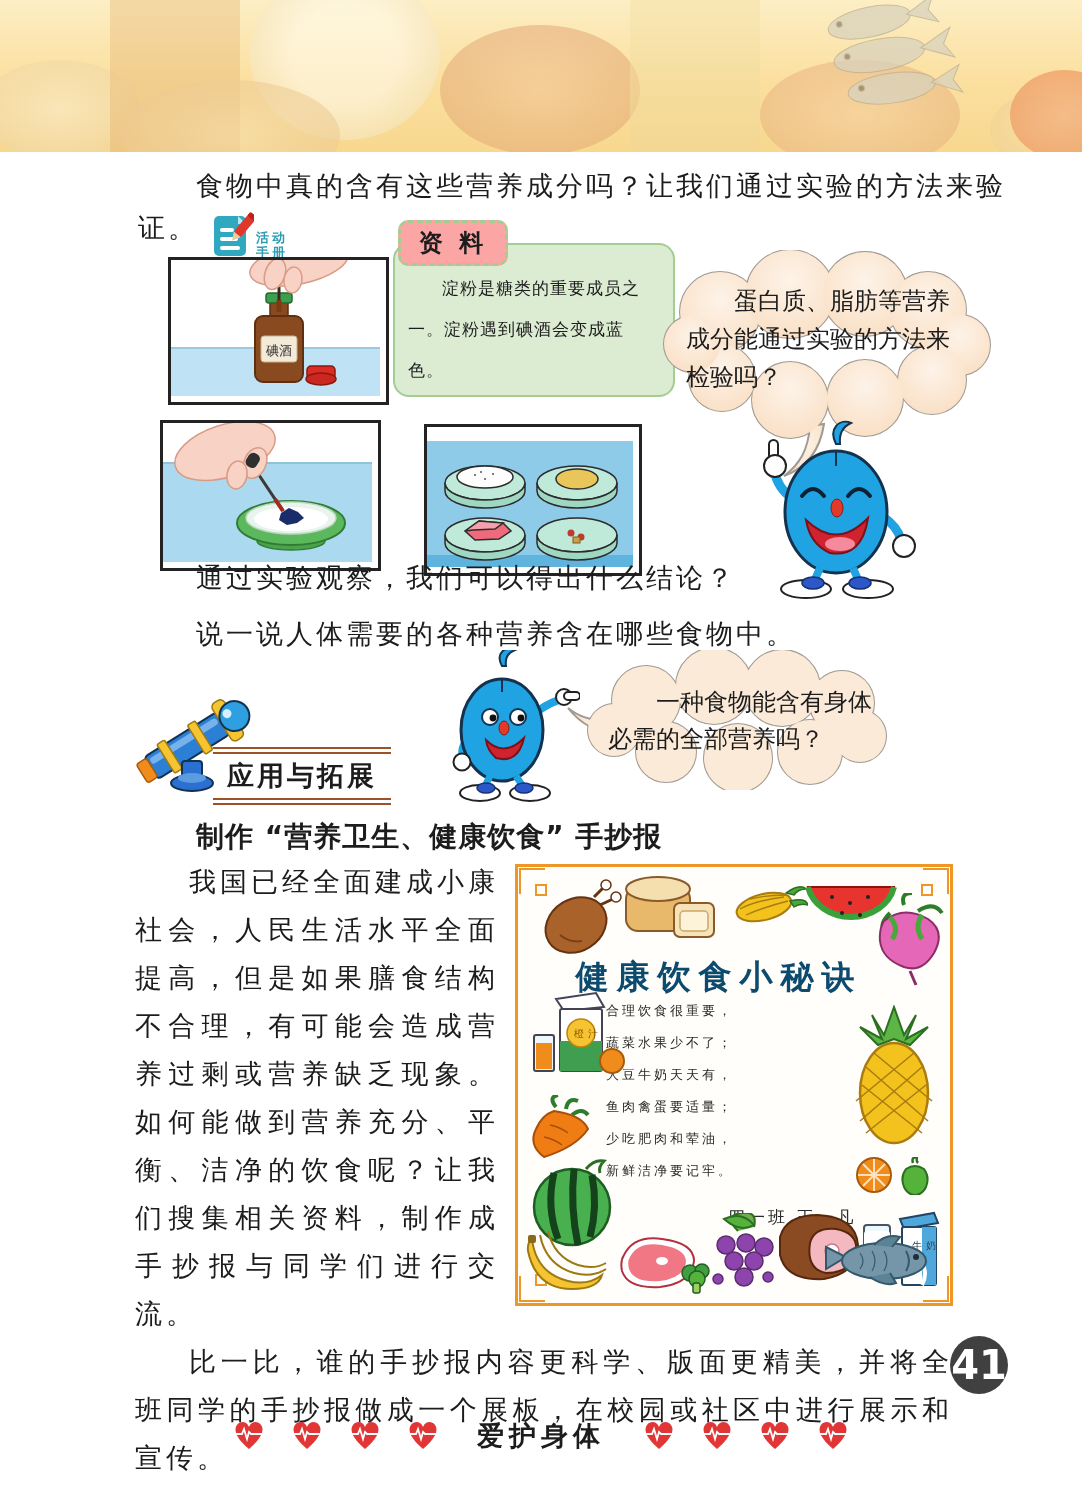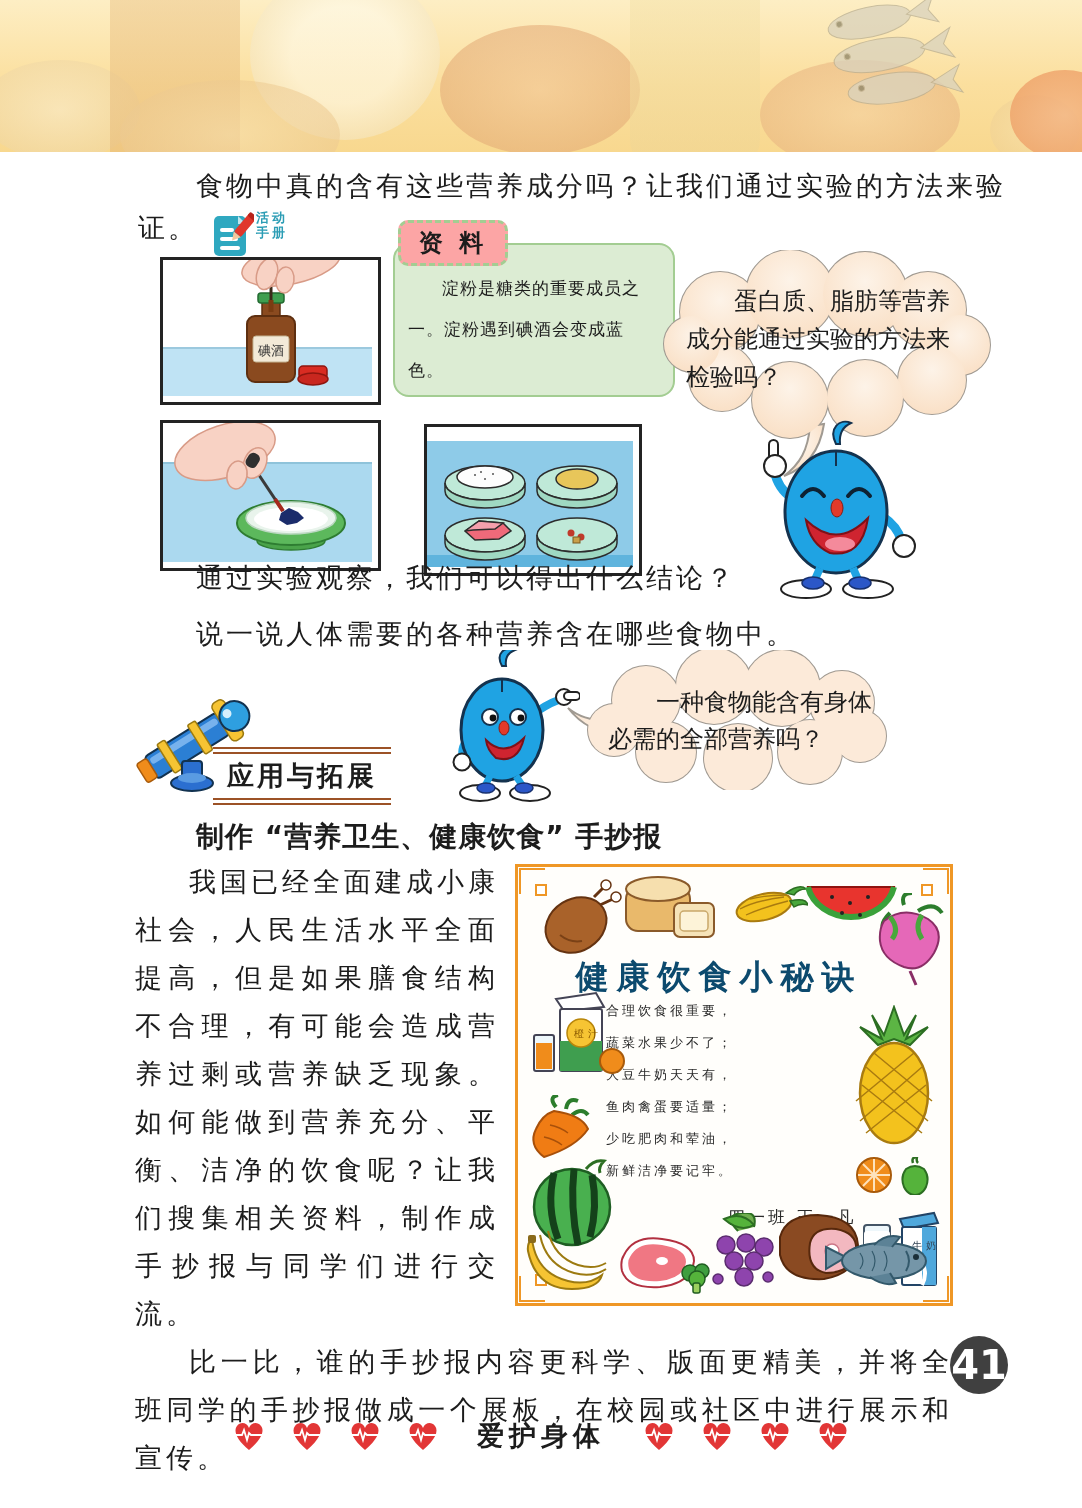--- a/index.html
+++ b/index.html
@@ -7,26 +7,26 @@
         font-family:"DejaVu Serif", serif;color:#1c1c1c;}
   
   .banner{position:absolute;left:0;top:0;width:1082px;height:152px;
           background:linear-gradient(180deg,#fdeec4 0%,#fbdf9e 55%,#f8d88f 100%);overflow:hidden;}
   .blob{position:absolute;border-radius:50%;opacity:.55;}
   .sans{font-family:"DejaVu Sans", sans-serif;}
   .body-line{position:absolute;font-size:27px;letter-spacing:3px;white-space:nowrap;}
   
   .intro1{left:196px;top:168px;}
   .intro2{left:138px;top:210px;display:flex;align-items:flex-start;}
-  .activity{display:inline-flex;align-items:flex-start;margin-left:14px;}
+  .activity{display:inline-flex;align-items:flex-end;margin-left:14px;}
   .activity-label{font-family:"DejaVu Sans", sans-serif;font-size:13px;color:#2c9db5;
                   line-height:15px;margin-left:2px;font-weight:bold;}
   
   .panel{position:absolute;border:3px solid #232323;background:#fff;}
-  .p1{left:160px;top:257px;width:215px;height:142px;}
+  .p1{left:168px;top:257px;width:215px;height:142px;}
   .p2{left:160px;top:420px;width:215px;height:145px;}
   .p3{left:424px;top:424px;width:212px;height:146px;}
   
   .refbox{position:absolute;left:393px;top:243px;width:278px;height:150px;background:#dcecd3;
           border:2px solid #a3cd92;border-radius:16px;}
   .reftab{position:absolute;left:398px;top:220px;width:104px;height:40px;background:#fca5a5;
           border:3px dashed #a3cd92;border-radius:10px;display:flex;align-items:center;justify-content:center;
           font-family:"DejaVu Sans", sans-serif;font-weight:bold;font-size:24px;letter-spacing:4px;}
   .reftext{position:absolute;left:408px;top:268px;width:250px;font-size:17px;line-height:41px;
            letter-spacing:1px;text-indent:2em;margin:0;}
@@ -65,21 +65,21 @@
   .poster-title{position:absolute;left:0;right:30px;top:86px;text-align:center;font-size:33px;
                 font-weight:bold;letter-spacing:8px;color:#0c4a6e;}
   .poster-lines{position:absolute;left:88px;top:128px;width:260px;text-align:left;font-size:13px;
                 line-height:32px;letter-spacing:3px;color:#2b2b2b;}
   .poster-sign{position:absolute;left:210px;top:326px;font-size:17px;letter-spacing:3px;color:#2b2b2b;}
   .pf{position:absolute;}
   
   .pagebadge{position:absolute;left:950px;top:1336px;width:58px;height:58px;border-radius:50%;
              background:#404040;color:#fff;display:flex;align-items:center;justify-content:center;
              font-family:"DejaVu Sans", sans-serif;font-weight:bold;font-size:40px;}
-  .footer{position:absolute;left:0;top:1418px;width:1082px;display:flex;align-items:center;
+  .footer{position:absolute;left:0;top:1418px;width:1082px;display:flex;align-items:flex-start;
           justify-content:center;gap:22px;}
   .footer-label{font-family:"DejaVu Sans", sans-serif;font-weight:bold;font-size:27px;
                 letter-spacing:5px;margin:0 14px;}
 </style>
 </head>
 <body>
 
 <div class="page">
 
   <div class="banner">

